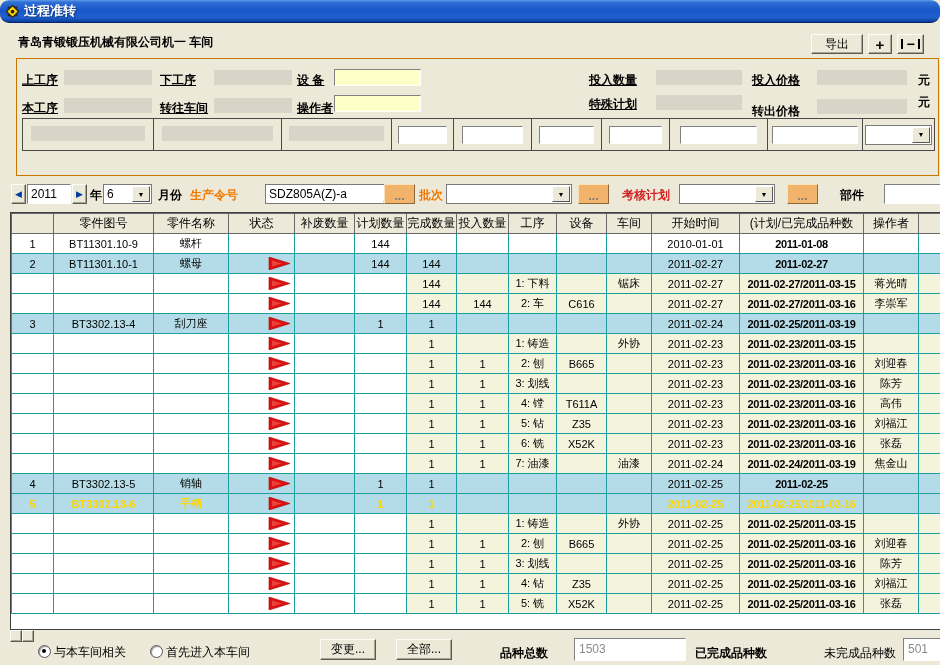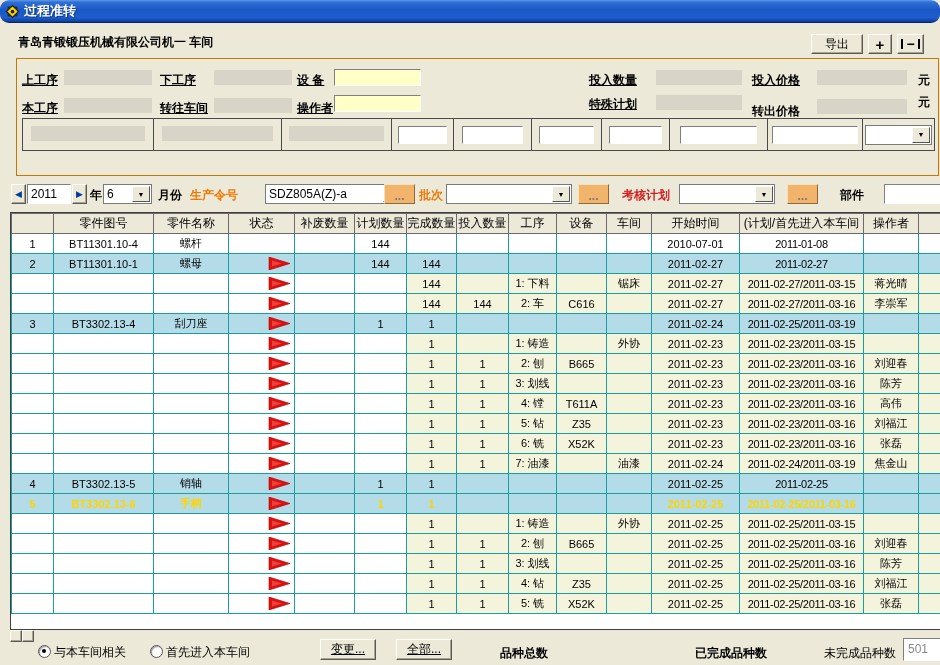--- a/index.html
+++ b/index.html
@@ -62,32 +62,32 @@
     border:1px solid #404040;box-sizing:border-box;overflow:hidden;}
   .grid table{border-collapse:collapse;table-layout:fixed;width:933px;font-size:11px;}
   .grid th{border:1px solid #6a6a6a;background:#ece9d8;font-weight:normal;height:19px;
     padding:0;overflow:hidden;white-space:nowrap;font-size:12px;}
   .grid td{border:1px solid #1a9e9e;height:19px;padding:0;text-align:center;overflow:hidden;
     white-space:nowrap;background:#fff;}
   .grid tr.parent td{background:#b4dce8;}
   .grid tr.selected td{background:#b4dce8;color:#ffd400;font-weight:bold;}
   .grid tr.detail td.cream{background:#f4f4dd;}
   .grid td.flagcell{text-align:right;padding-right:3px;}
-  .grid td[data-name="grid-cell-comp"]{letter-spacing:-0.3px;}
+  .grid td[data-name="grid-cell-comp"]{letter-spacing:-0.3px;font-weight:bold;}
   .flag-svg{vertical-align:middle;}
   
   .side-btn{position:absolute;left:932px;width:8px;background:#eeb268;border:1px solid #6888c8;box-sizing:border-box;}
   
   .navsq{position:absolute;width:12px;height:12px;top:608px;}
   .radio{position:absolute;top:623px;width:11px;height:11px;border-radius:50%;background:#fff;
     border:1px solid #555;box-shadow:inset 1px 1px 1px #999;}
   .radio.checked::after{content:"";position:absolute;left:3px;top:3px;width:4px;height:4px;
     border-radius:50%;background:#000;}
   .rlabel{position:absolute;top:622px;white-space:nowrap;}
-  .fbtn{top:617px;height:21px;text-decoration:underline;}
+  .fbtn{top:617px;height:21px;}
   .flbl{position:absolute;top:623px;white-space:nowrap;}
   .ffield{position:absolute;top:616px;height:23px;background:#fff;border:1px solid;
     border-color:#808080 #fff #fff #808080;box-sizing:border-box;color:#8a8a8a;
     line-height:21px;padding-left:4px;overflow:hidden;}
 </style>
 </head>
 <body>
 
 <div class="window" data-name="app-window">
 
@@ -238,39 +238,39 @@
             <th data-name="grid-header">零件名称</th>
             <th data-name="grid-header">状态</th>
             <th data-name="grid-header">补废数量</th>
             <th data-name="grid-header">计划数量</th>
             <th data-name="grid-header">完成数量</th>
             <th data-name="grid-header">投入数量</th>
             <th data-name="grid-header">工序</th>
             <th data-name="grid-header">设备</th>
             <th data-name="grid-header">车间</th>
             <th data-name="grid-header">开始时间</th>
-            <th data-name="grid-header">(计划/首先进入本车间</th>
+            <th data-name="grid-header">(计划/已完成品种数</th>
             <th data-name="grid-header">操作者</th>
             <th data-name="grid-header"></th>
           </tr>
         </thead>
         <tbody data-name="grid-body">
             <tr class="plain" data-name="grid-row">
               <td data-name="grid-cell-num">1</td>
-              <td data-name="grid-cell-part_no">BT11301.10-4</td>
+              <td data-name="grid-cell-part_no">BT11301.10-9</td>
               <td data-name="grid-cell-name">螺杆</td>
               <td data-name="grid-cell-flag" class="flagcell"></td>
               <td data-name="grid-cell-repair"></td>
               <td data-name="grid-cell-plan">144</td>
               <td data-name="grid-cell-done"></td>
               <td data-name="grid-cell-input"></td>
               <td data-name="grid-cell-proc"></td>
               <td data-name="grid-cell-equip"></td>
               <td data-name="grid-cell-shop"></td>
-              <td data-name="grid-cell-start">2010-07-01</td>
+              <td data-name="grid-cell-start">2010-01-01</td>
               <td data-name="grid-cell-comp">2011-01-08</td>
               <td data-name="grid-cell-operator"></td>
               <td data-name="grid-cell-spacer"></td>
             </tr>
             <tr class="parent" data-name="grid-row">
               <td data-name="grid-cell-num">2</td>
               <td data-name="grid-cell-part_no">BT11301.10-1</td>
               <td data-name="grid-cell-name">螺母</td>
               <td data-name="grid-cell-flag" class="flagcell"><svg class="flag-svg" data-name="flag-icon" width="23" height="13" viewBox="0 0 23 13">
                   <polygon points="1,0 22,6.5 1,13" fill="#e01010" stroke="#a80000" stroke-width="0.6"></polygon>
@@ -635,18 +635,19 @@
     <div class="btn3d navsq" style="left:2px;" data-name="grid-scroll-button"></div>
     <div class="btn3d navsq" style="left:14px;" data-name="grid-scroll-button"></div>
 
     <div class="radio checked" style="left:30px;" data-name="radio-related-workshop"></div>
     <span class="rlabel" style="left:46px;" data-name="radio-related-label">与本车间相关</span>
     <div class="radio" style="left:142px;" data-name="radio-first-enter"></div>
     <span class="rlabel" style="left:158px;text-align:right;" data-name="radio-first-label">首先进入本车间</span>
     <div class="btn3d fbtn" style="left:312px;width:56px;" data-name="change-button">变更...</div>
     <div class="btn3d fbtn" style="left:388px;width:56px;" data-name="all-button">全部...</div>
     <span class="flbl" style="left:492px;font-weight:bold;" data-name="total-count-label">品种总数</span>
+    <div class="ffield" style="left:566px;width:112px;" data-name="total-count-field">1503</div>
     <span class="flbl" style="left:687px;font-weight:bold;" data-name="done-count-label">已完成品种数</span>
     <span class="flbl" style="left:817px;left:816px;" data-name="undone-count-label">未完成品种数</span>
     <div class="ffield" style="left:895px;width:43px;" data-name="undone-count-field">501</div>
 
   </div>
 </div>
 
 </body></html>

